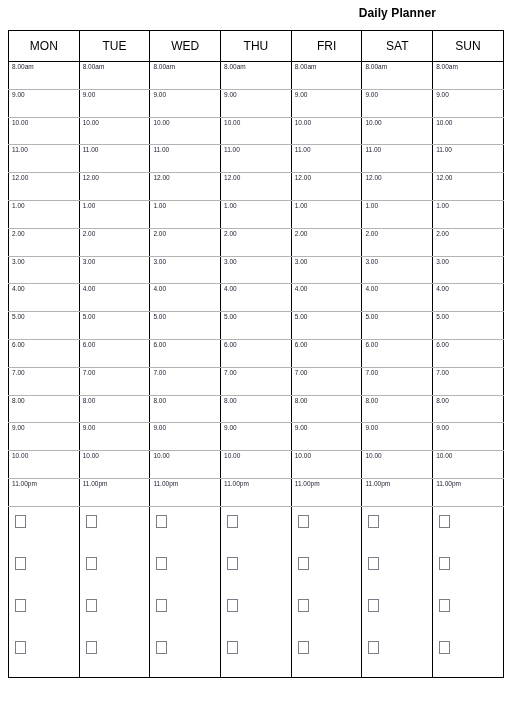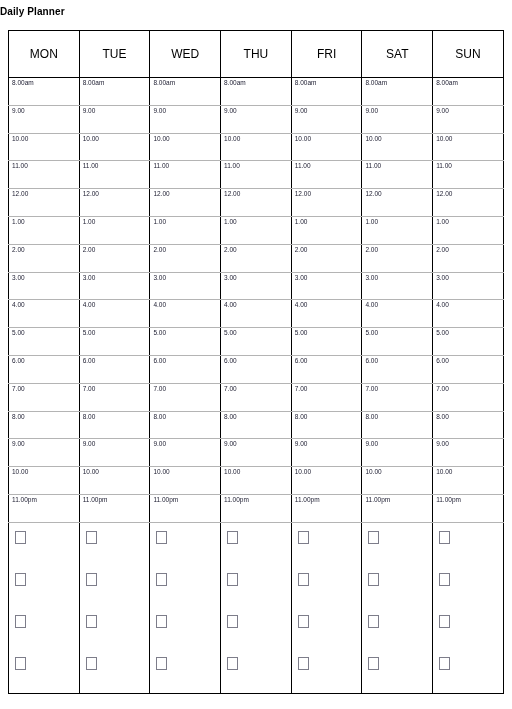--- a/index.html
+++ b/index.html
@@ -21,22 +21,22 @@
     width: 512px;
     height: 709px;
     box-sizing: border-box;
   }
 
   #planner-title {
     position: absolute;
     left: 0;
     top: 6px;
     width: 436px;
-    text-align: left;
-    font-size: 10px;
+    text-align: right;
+    font-size: 12px;
     font-weight: bold;
     color: #000000;
     letter-spacing: 0.1px;
   }
 
   #planner-table {
     position: absolute;
     left: 8px;
     top: 30px;
     width: 495px;
@@ -49,21 +49,21 @@
   }
 
   #planner-table th {
     height: 22px;
     border: 1px solid #000000;
     font-size: 12px;
     font-weight: normal;
     text-align: center;
     vertical-align: middle;
     color: #000000;
-    padding: 12px;
+    padding: 4px;
   }
 
   #planner-table td.slot {
     height: 26.8px;
     padding: 0;
     border-left: 1px solid #000000;
     border-right: 1px solid #000000;
     border-top: none;
     border-bottom: 1px solid #b4b4b4;
     vertical-align: top;

